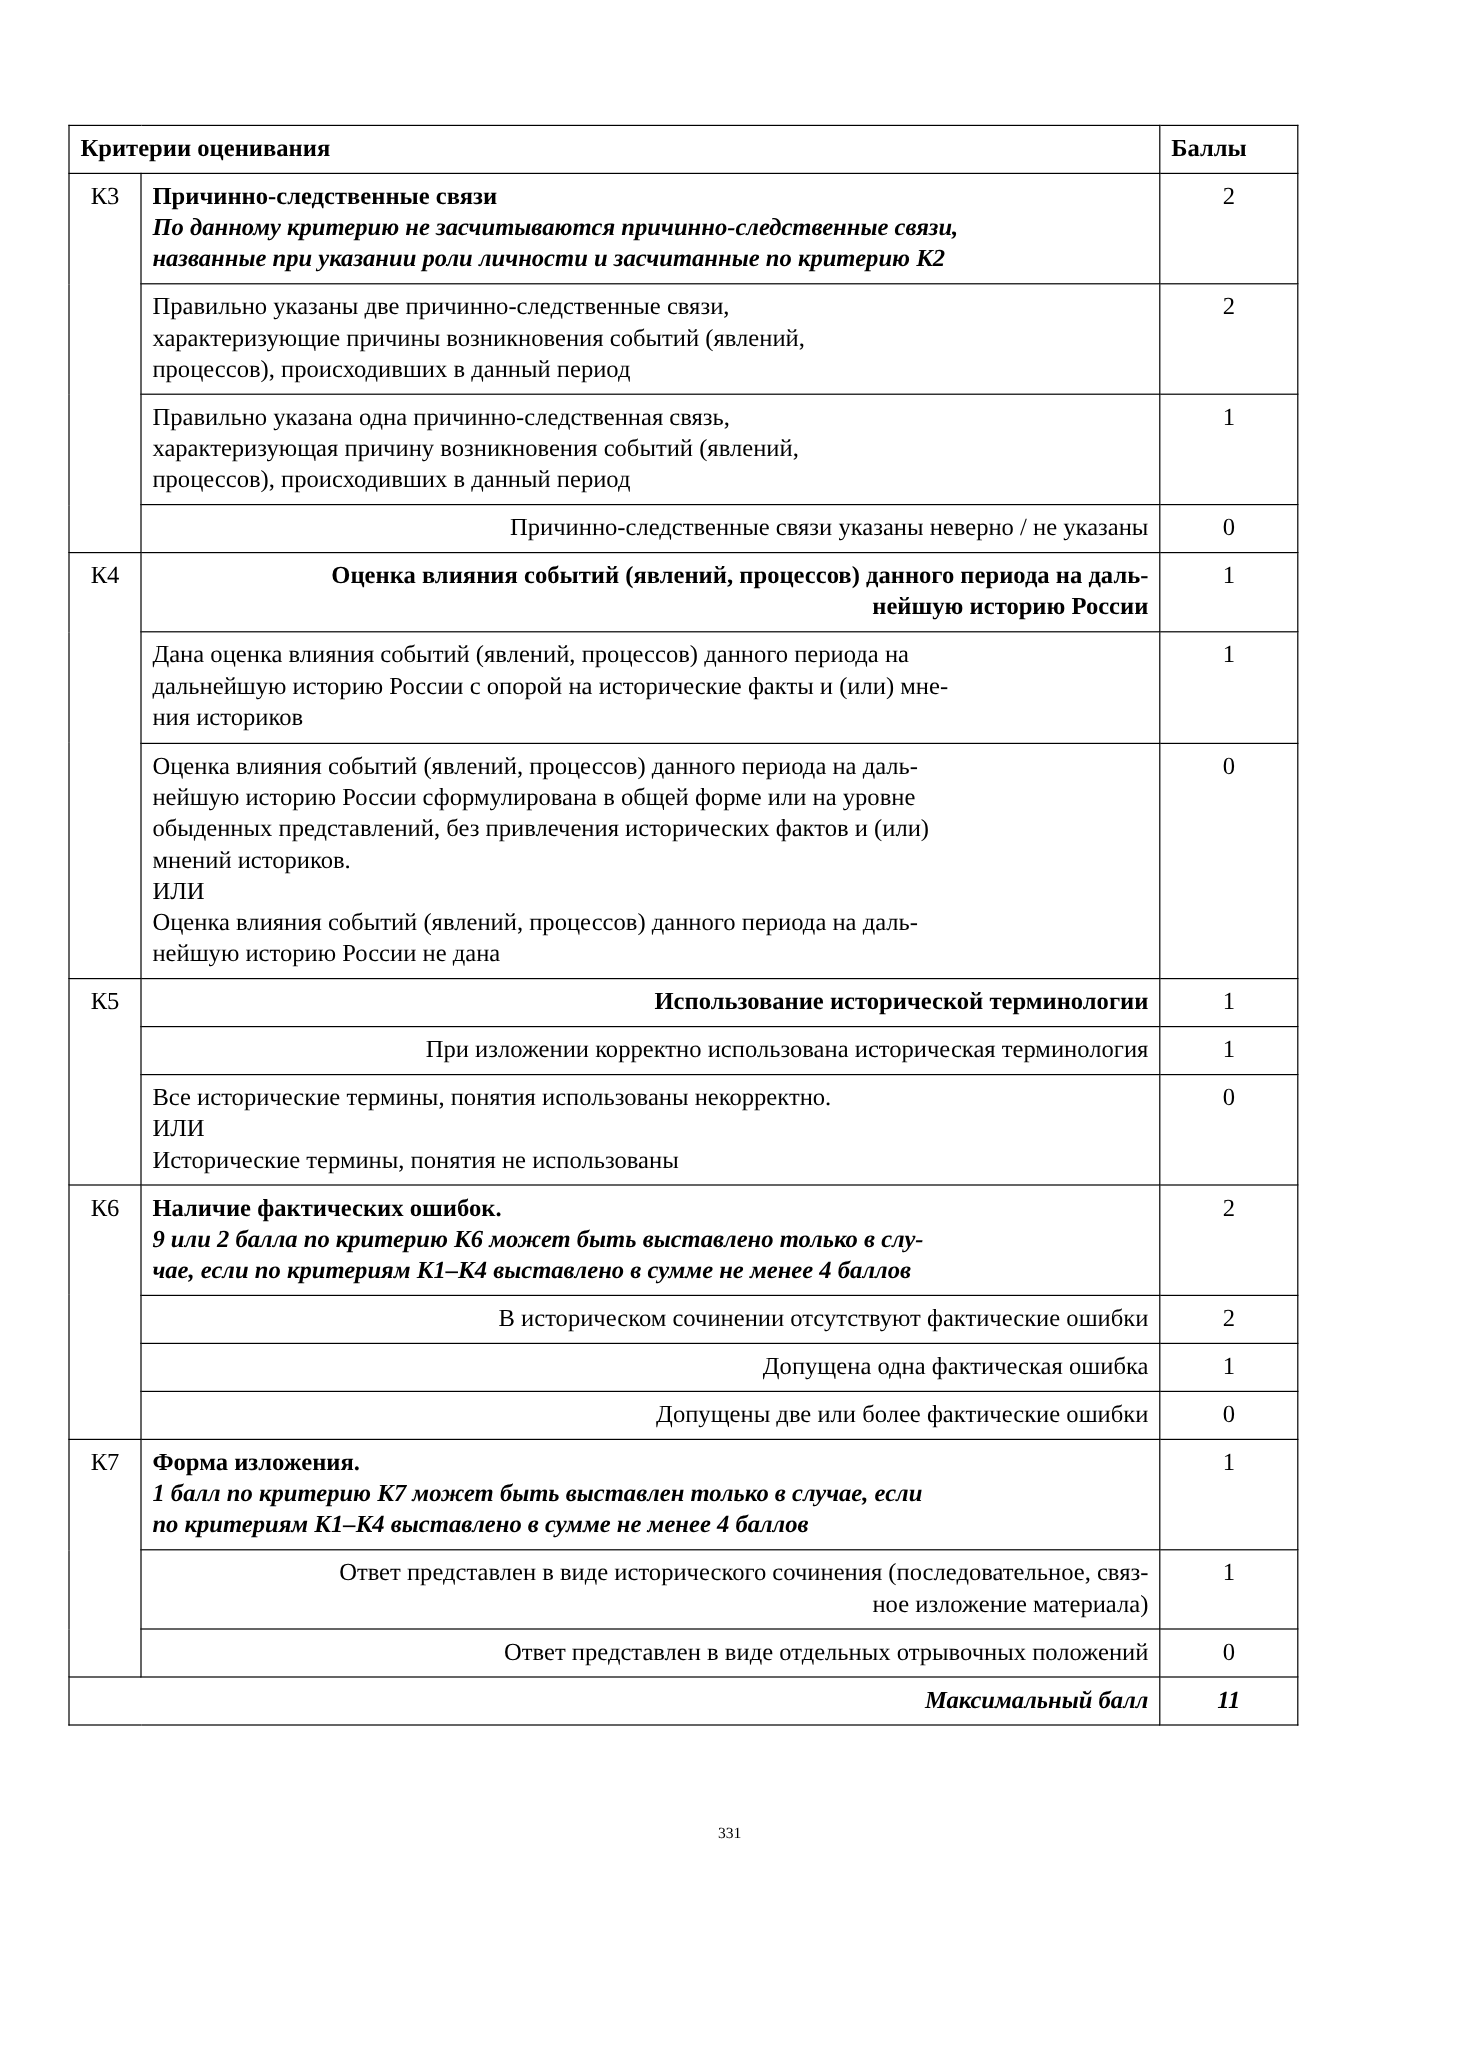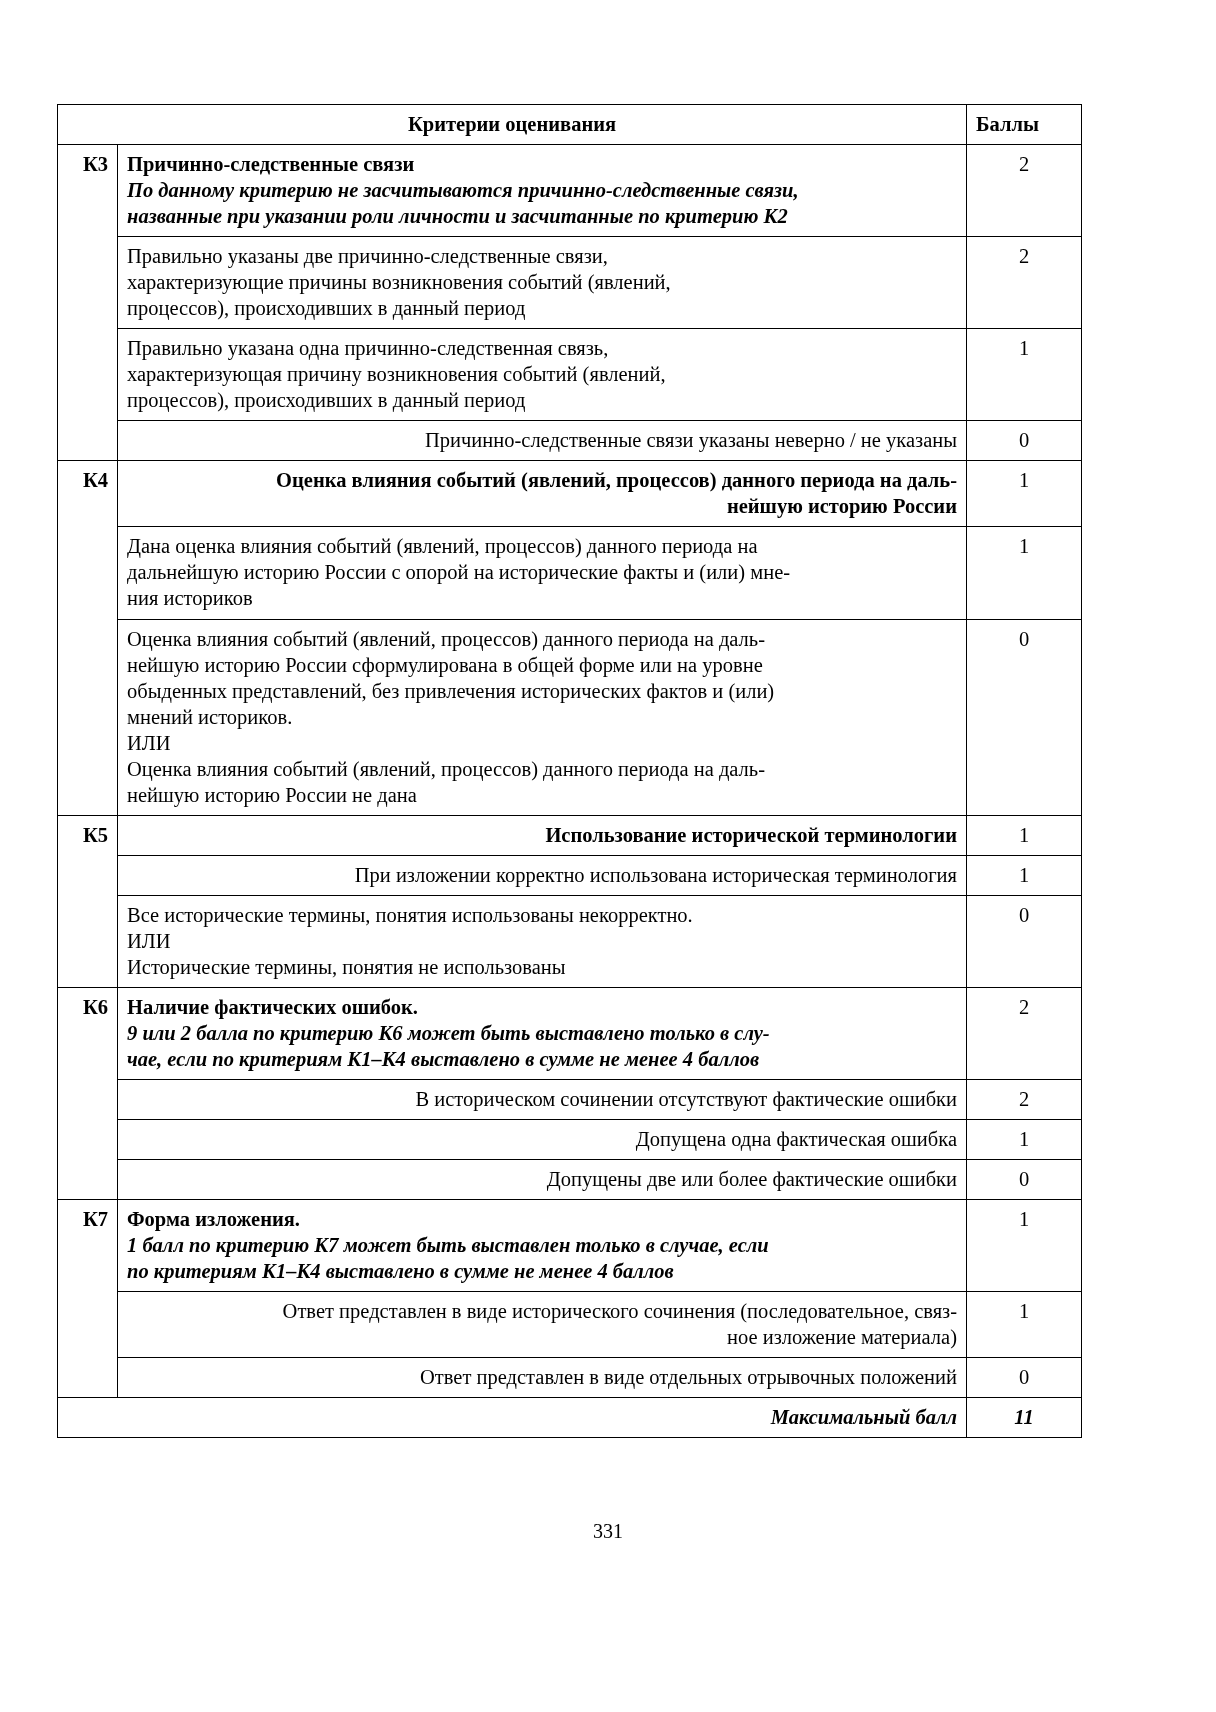--- a/index.html
+++ b/index.html
@@ -37,34 +37,34 @@
     vertical-align: top;
     padding: 6px 9px 7px 9px;
     font-size: 20.5px;
     line-height: 1.27;
   }
   col.c-code { width: 60px; }
   col.c-text { width: 849px; }
   col.c-score { width: 115px; }
 
   th.head-text {
-    text-align: center;
+    text-align: left;
     font-weight: bold;
     font-size: 21px;
     padding: 9px 0 10px 0;
   }
   th.head-score {
     text-align: left;
     font-weight: bold;
     font-size: 21px;
     padding: 9px 0 10px 0;
   }
   td.code {
-    text-align: right;
-    font-weight: bold;
+    text-align: center;
+    font-weight: normal;
     font-size: 21px;
     vertical-align: middle;
   }
   td.score {
     text-align: center;
     font-size: 21px;
     vertical-align: top;
     padding-top: 7px;
   }
   td.text { text-align: right; }
@@ -84,21 +84,21 @@
     font-weight: bold;
     font-style: italic;
     font-size: 21px;
   }
   .page-number {
     position: absolute;
     left: 0;
     top: 1520px;
     width: 1216px;
     text-align: center;
-    font-size: 20px;
+    font-size: 13px;
     font-family: "Liberation Serif", serif;
   }
 </style>
 </head>
 <body>
 
 <div class="page">
 
   <div class="table-wrap">
     <table class="criteria">

